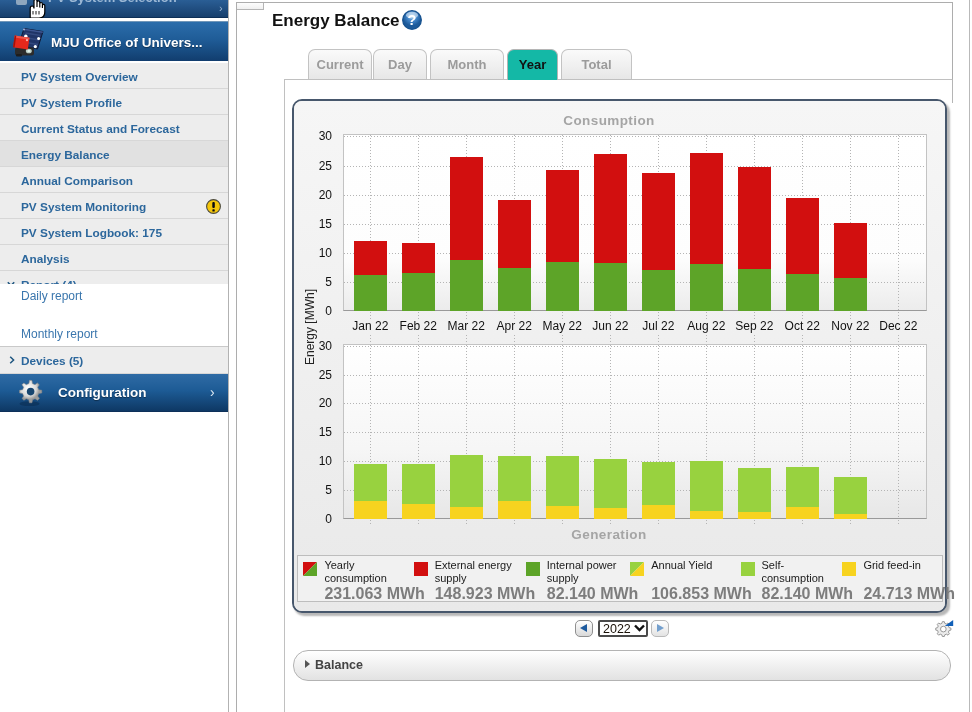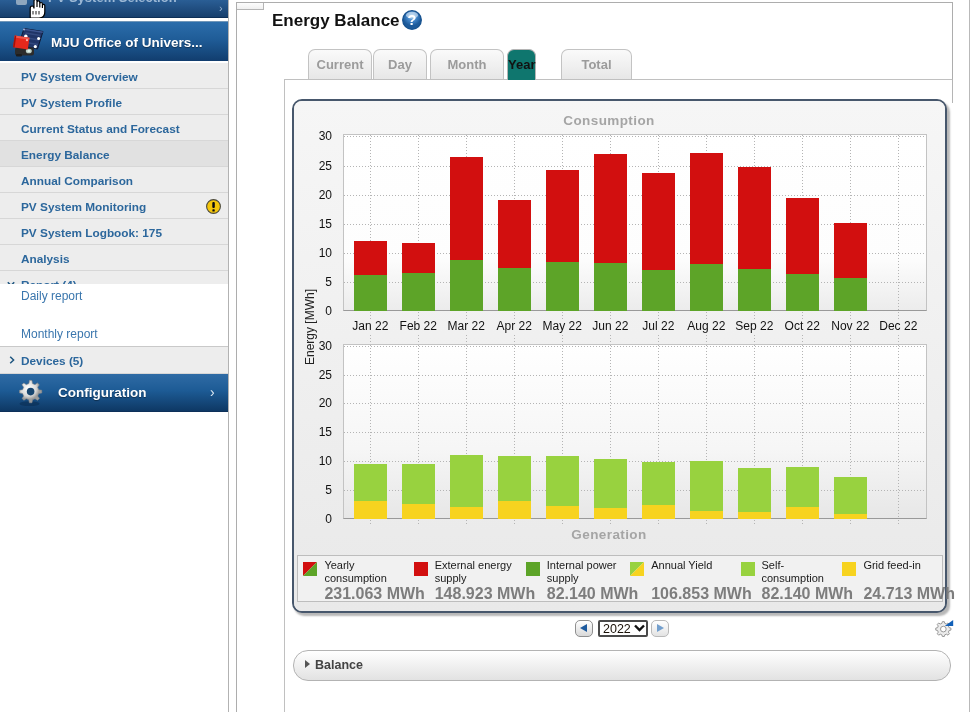--- a/index.html
+++ b/index.html
@@ -129,21 +129,21 @@
         <stop offset="100%" stop-color="#1c5a9a"></stop>
       </radialGradient>
     </defs>
 <circle cx="10" cy="10" r="9.3" fill="url(#hb)" stroke="#17528f" stroke-width="1.3"></circle>
 <ellipse cx="10" cy="5.2" rx="6" ry="3.4" fill="#ffffff" opacity="0.5"></ellipse>
 <text x="10" y="15.2" font-family="Liberation Sans,sans-serif" font-size="14.5px" font-weight="bold" fill="#ffffff" text-anchor="middle">?</text>
 </svg>
 <div class="tab" style="left:300px;width:64px;margin-left:8px;">Current</div>
 <div class="tab" style="left:373px;width:54px;">Day</div>
 <div class="tab" style="left:430px;width:74px;">Month</div>
-<div class="tab" style="left:507px;width:29px;height:31px;background:#0f766e;color:#111;border-color:#b5b5b5;z-index:5;">Year</div>
+<div class="tab" style="left:507px;width:51px;height:31px;background:#14b8a6;color:#111;border-color:#b5b5b5;z-index:5;">Year</div>
 <div class="tab" style="left:561px;width:71px;">Total</div>
 <div class="a" style="left:292px;top:99px;width:655px;height:514px;box-sizing:border-box;border:2px solid #47576c;border-radius:10px;background:#ededed;box-shadow:2.5px 3px 2px #b8b8b8;"></div>
 <div class="a" style="left:294px;top:101px;width:651px;height:510px;border-radius:8px;background:linear-gradient(#f6f6f6,#e9e9e9);"></div>
 <div class="a" style="left:459px;top:113px;width:300px;text-align:center;font-weight:bold;font-size:13.5px;color:#a5a5a5;letter-spacing:0.4px;">Consumption</div>
 <div class="a" style="left:459px;top:527px;width:300px;text-align:center;font-weight:bold;font-size:13.5px;color:#a5a5a5;letter-spacing:0.4px;">Generation</div>
 <div class="a" style="left:303px;top:240px;width:13px;height:125px;">
     <div style="position:absolute;left:0;top:0;width:125px;height:13px;font-size:12px;color:#222;transform:rotate(-90deg) translateX(-125px);transform-origin:0 0;white-space:nowrap;">Energy [MWh]</div>
   </div>
 <div class="a" style="left:343px;top:134px;width:584px;height:177px;background:linear-gradient(#ffffff 0%,#fdfdfd 70%,#ececec 100%);border:1px solid #c3c3c3;border-bottom:1px solid #999;box-sizing:border-box;"></div>
 <div class="hgrid" style="left:344px;top:281.9px;width:582px;"></div>

